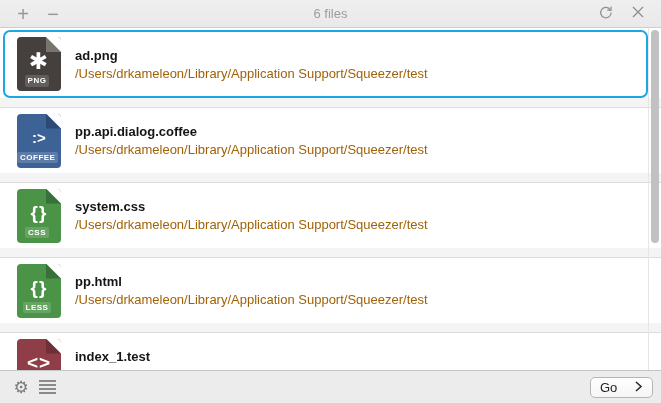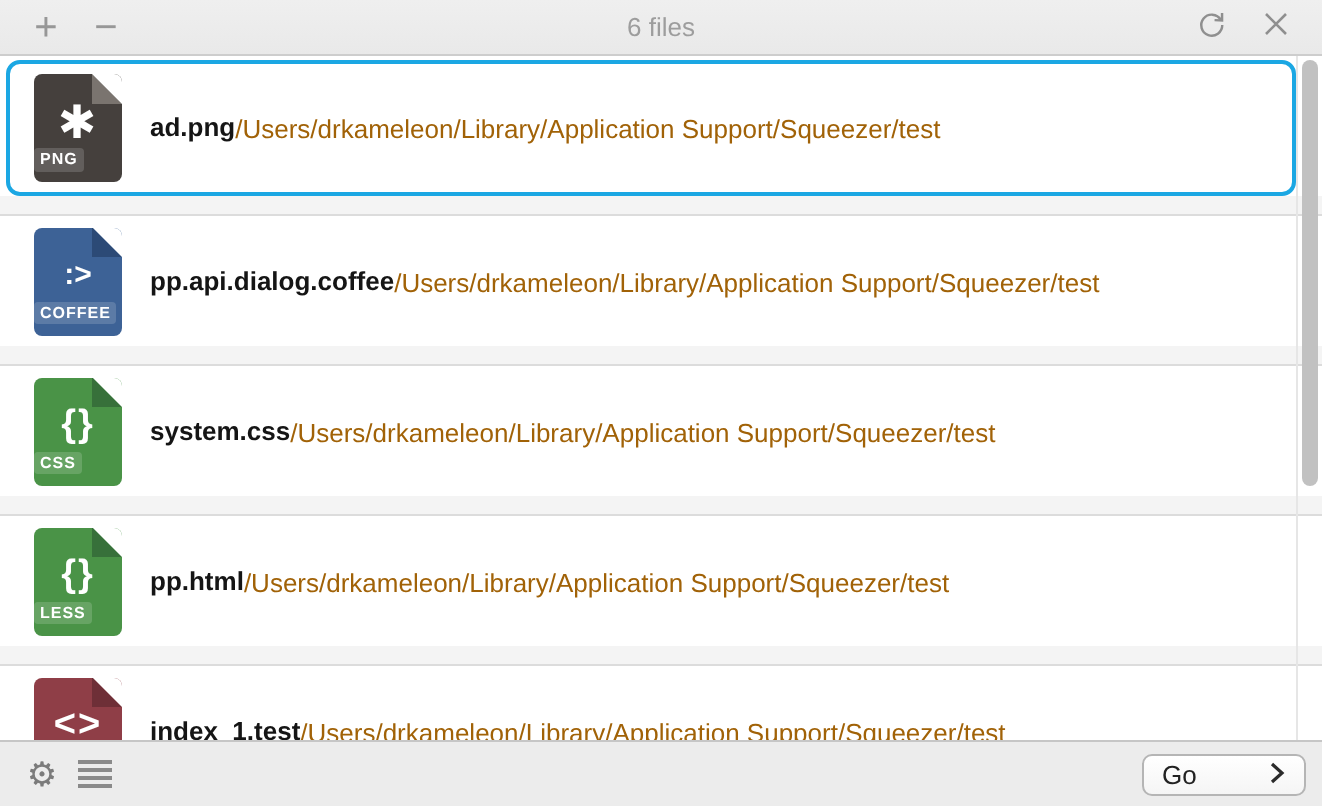--- a/index.html
+++ b/index.html
@@ -72,29 +72,29 @@
     clip-path: polygon(0 0, 100% 100%, 0 100%);
   }
   .ficon .sym {
     position: absolute; left: 0; right: 0; top: 8px; bottom: 14px;
     display: flex; align-items: center; justify-content: center;
     color: #fff; font-weight: bold; font-size: 19px; letter-spacing: 1px;
   }
   .ficon .sym.png { font-size: 23px; font-weight: normal; }
   .ficon .sym.coffee { font-size: 15px; letter-spacing: 0; }
   .ficon .lbl {
-    position: absolute; left: 0; right: 4px; bottom: 4px; text-align: left;
+    position: absolute; left: 0; right: 4px; bottom: 4px; text-align: center;
   }
   .ficon .lbl span {
     display: inline-block;
     background: rgba(255,255,255,0.16);
     color: #fff; font-size: 8px; font-weight: bold; letter-spacing: 0.5px;
     padding: 1px 3px; border-radius: 2px; line-height: 1.2;
   }
-  .meta { display: flex; flex-direction: row; }
+  .meta { display: flex; flex-direction: column; }
   .fname { font-size: 13px; font-weight: bold; color: #151515; line-height: 17px; }
   .fpath { font-size: 13px; color: #a16207; line-height: 16px; margin-top: 2px; }
 
   
   .sb-track {
     position: absolute; top: 0; right: 0; bottom: 0; width: 13px;
     border-left: 1px solid #e6e6e6;
   }
   .sb-thumb {
     position: absolute; top: 2px; right: 2px; width: 8px; height: 213px;
@@ -112,21 +112,21 @@
   .tool-btn {
     background: none; border: none; cursor: default;
     display: flex; align-items: center; justify-content: center;
     width: 26px; height: 24px; color: #7b7b7b;
   }
   .gear-glyph { font-size: 17px; line-height: 1; }
   .lines { display: flex; flex-direction: column; gap: 2.5px; width: 17px; }
   .lines i { display: block; height: 1.5px; background: #8a8a8a; }
   .go-btn {
     margin-left: auto;
-    width: 82px; height: 21px;
+    width: 63px; height: 21px;
     background: linear-gradient(#ffffff, #f5f5f5);
     border: 1px solid #b5b5b5; border-radius: 5px;
     display: flex; align-items: center; justify-content: space-between;
     padding: 0 9px;
     font-family: "Liberation Sans", sans-serif;
     font-size: 13px; color: #222;
   }
 </style>
 </head>
 <body>

